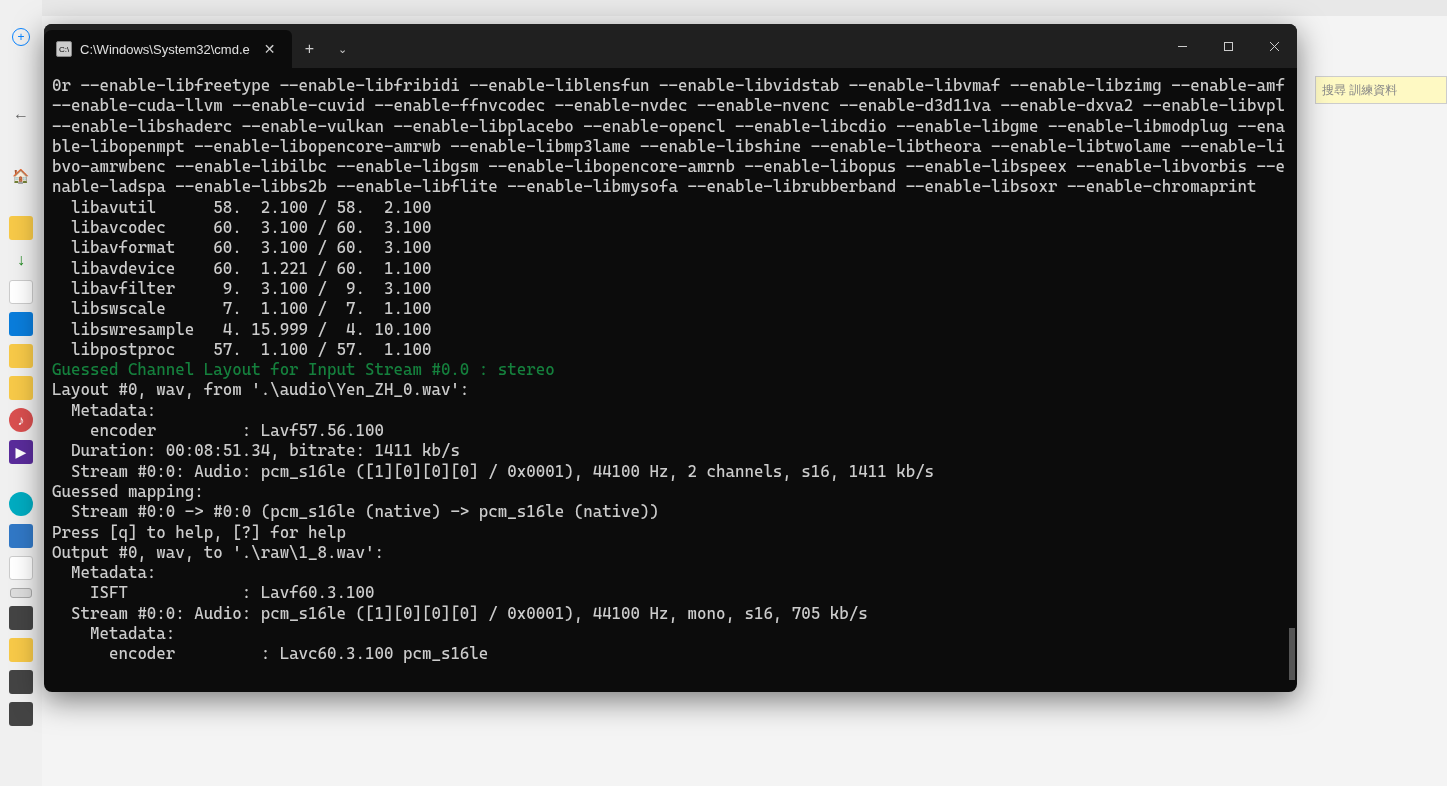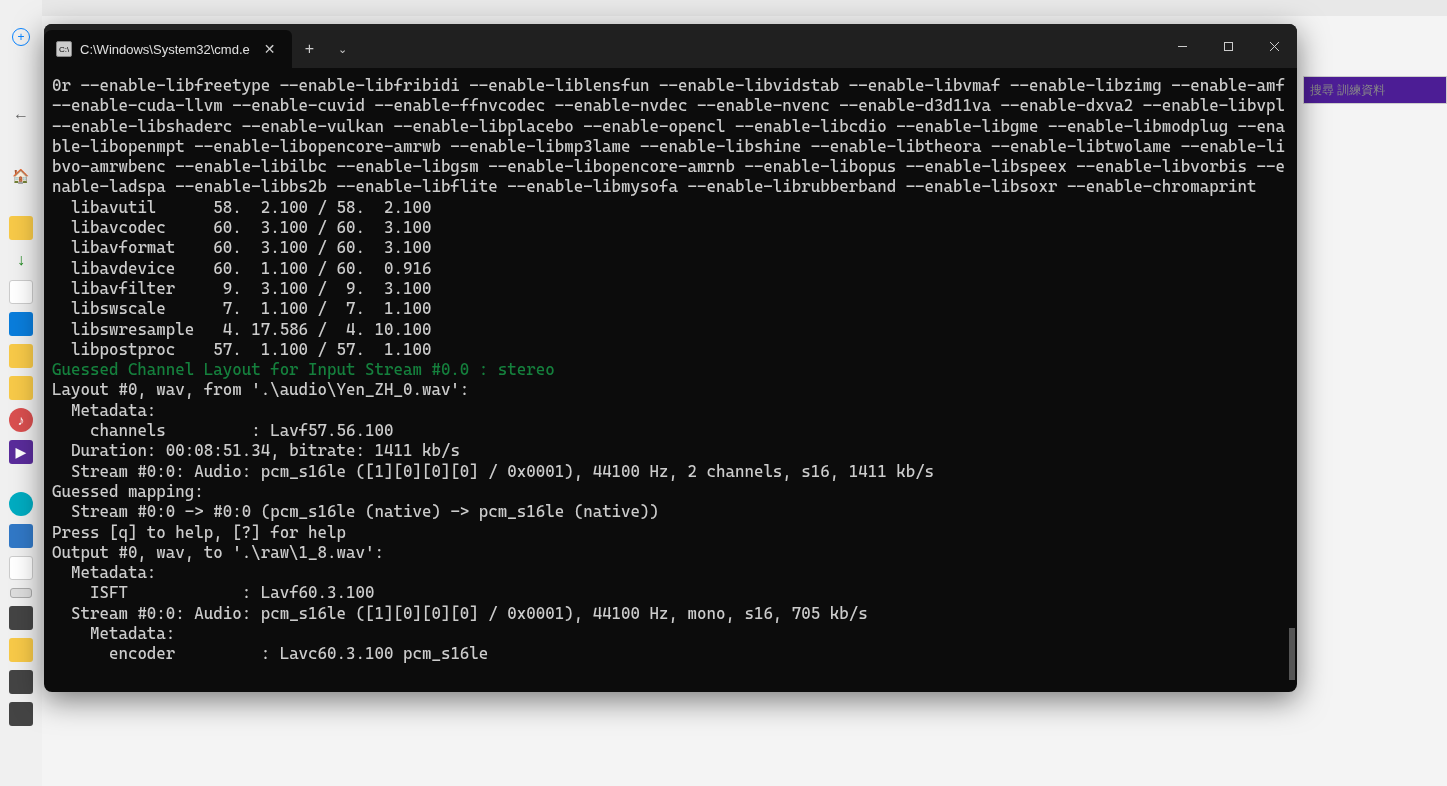--- a/index.html
+++ b/index.html
@@ -48,23 +48,23 @@
 
   .top-strip {
     position: absolute;
     top: 0; left: 42px; right: 0; height: 16px;
     background: #e8e8e8;
   }
   .search-box {
     position: absolute;
     top: 76px;
     right: 0;
-    width: 144px;
+    width: 132px;
     height: 28px;
-    background: #4c1d95;
+    background: #fef9c3;
     border: 1px solid #ccc;
     font-size: 12px;
     color: #888;
     padding: 4px 6px;
     display: flex;
     align-items: center;
   }
 
   .terminal-window {
     position: absolute;
@@ -241,29 +241,29 @@
             <line x1="10" y1="1" x2="1" y2="10" stroke-width="1"></line>
           </svg>
       </div>
     </div>
   </div>
 
   <div class="terminal-body"><span>0r --enable-libfreetype --enable-libfribidi --enable-liblensfun --enable-libvidstab --enable-libvmaf --enable-libzimg --enable-amf --enable-cuda-llvm --enable-cuvid --enable-ffnvcodec --enable-nvdec --enable-nvenc --enable-d3d11va --enable-dxva2 --enable-libvpl --enable-libshaderc --enable-vulkan --enable-libplacebo --enable-opencl --enable-libcdio --enable-libgme --enable-libmodplug --enable-libopenmpt --enable-libopencore-amrwb --enable-libmp3lame --enable-libshine --enable-libtheora --enable-libtwolame --enable-libvo-amrwbenc --enable-libilbc --enable-libgsm --enable-libopencore-amrnb --enable-libopus --enable-libspeex --enable-libvorbis --enable-ladspa --enable-libbs2b --enable-libflite --enable-libmysofa --enable-librubberband --enable-libsoxr --enable-chromaprint</span>
 <span>  libavutil      58.  2.100 / 58.  2.100</span>
 <span>  libavcodec     60.  3.100 / 60.  3.100</span>
 <span>  libavformat    60.  3.100 / 60.  3.100</span>
-<span>  libavdevice    60.  1.100 / 60.  0.916</span>
+<span>  libavdevice    60.  1.221 / 60.  1.100</span>
 <span>  libavfilter     9.  3.100 /  9.  3.100</span>
 <span>  libswscale      7.  1.100 /  7.  1.100</span>
-<span>  libswresample   4. 17.586 /  4. 10.100</span>
+<span>  libswresample   4. 15.999 /  4. 10.100</span>
 <span>  libpostproc    57.  1.100 / 57.  1.100</span>
 <span class="yellow">Guessed Channel Layout for Input Stream #0.0 : stereo</span>
 <span>Layout #0, wav, from '.\audio\Yen_ZH_0.wav':</span>
 <span>  Metadata:</span>
-<span>    channels         : Lavf57.56.100</span>
+<span>    encoder         : Lavf57.56.100</span>
 <span>  Duration: 00:08:51.34, bitrate: 1411 kb/s</span>
 <span>  Stream #0:0: Audio: pcm_s16le ([1][0][0][0] / 0x0001), 44100 Hz, 2 channels, s16, 1411 kb/s</span>
 <span>Guessed mapping:</span>
 <span>  Stream #0:0 -&gt; #0:0 (pcm_s16le (native) -&gt; pcm_s16le (native))</span>
 <span>Press [q] to help, [?] for help</span>
 <span>Output #0, wav, to '.\raw\1_8.wav':</span>
 <span>  Metadata:</span>
 <span>    ISFT            : Lavf60.3.100</span>
 <span>  Stream #0:0: Audio: pcm_s16le ([1][0][0][0] / 0x0001), 44100 Hz, mono, s16, 705 kb/s</span>
 <span>    Metadata:</span>

